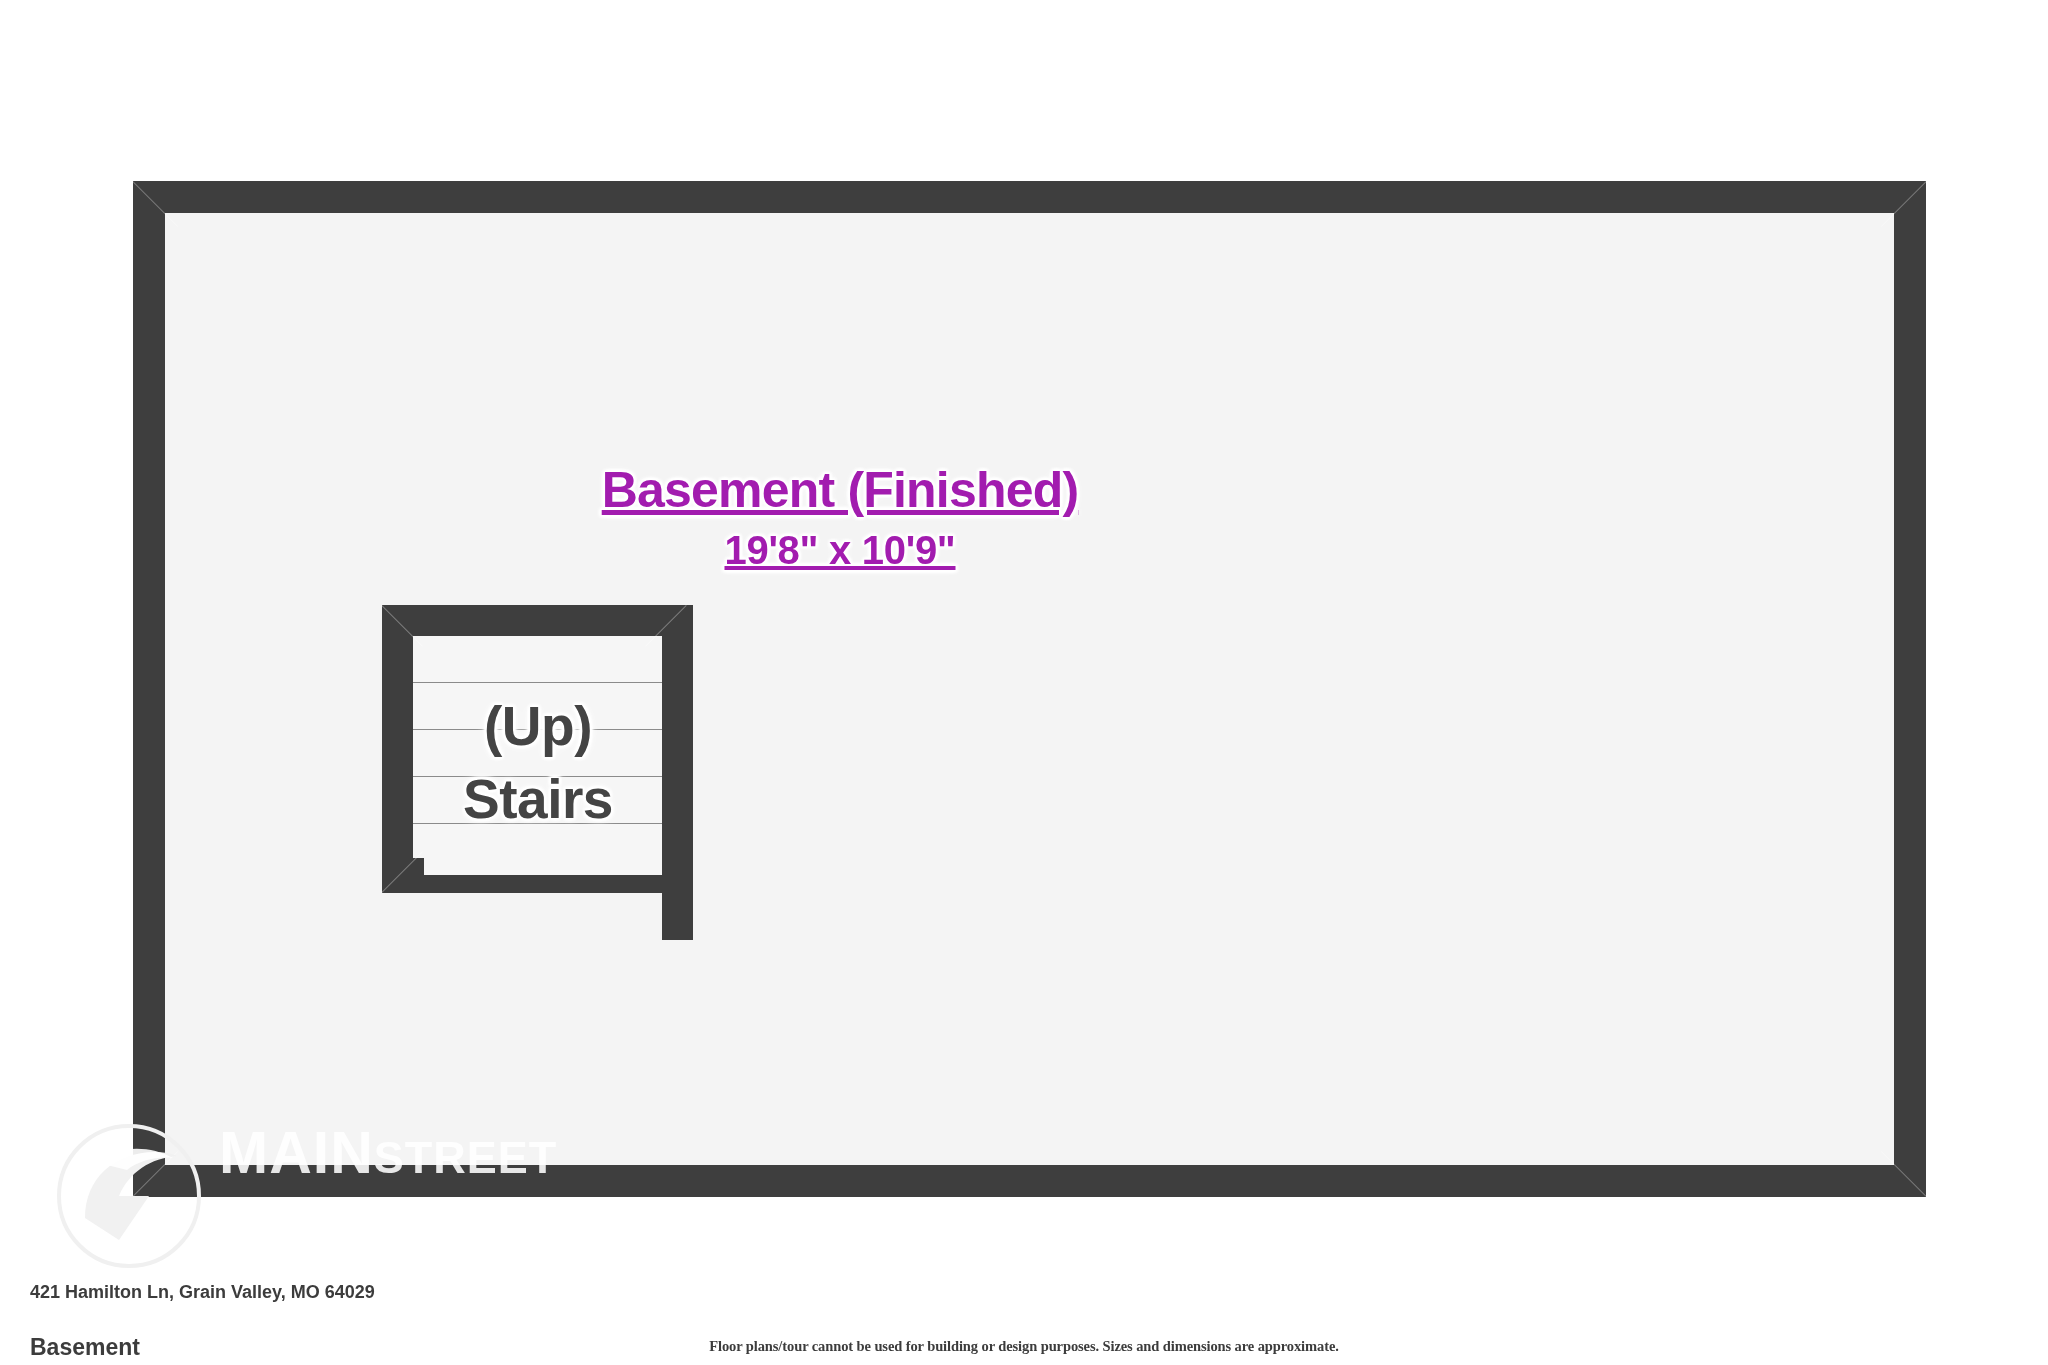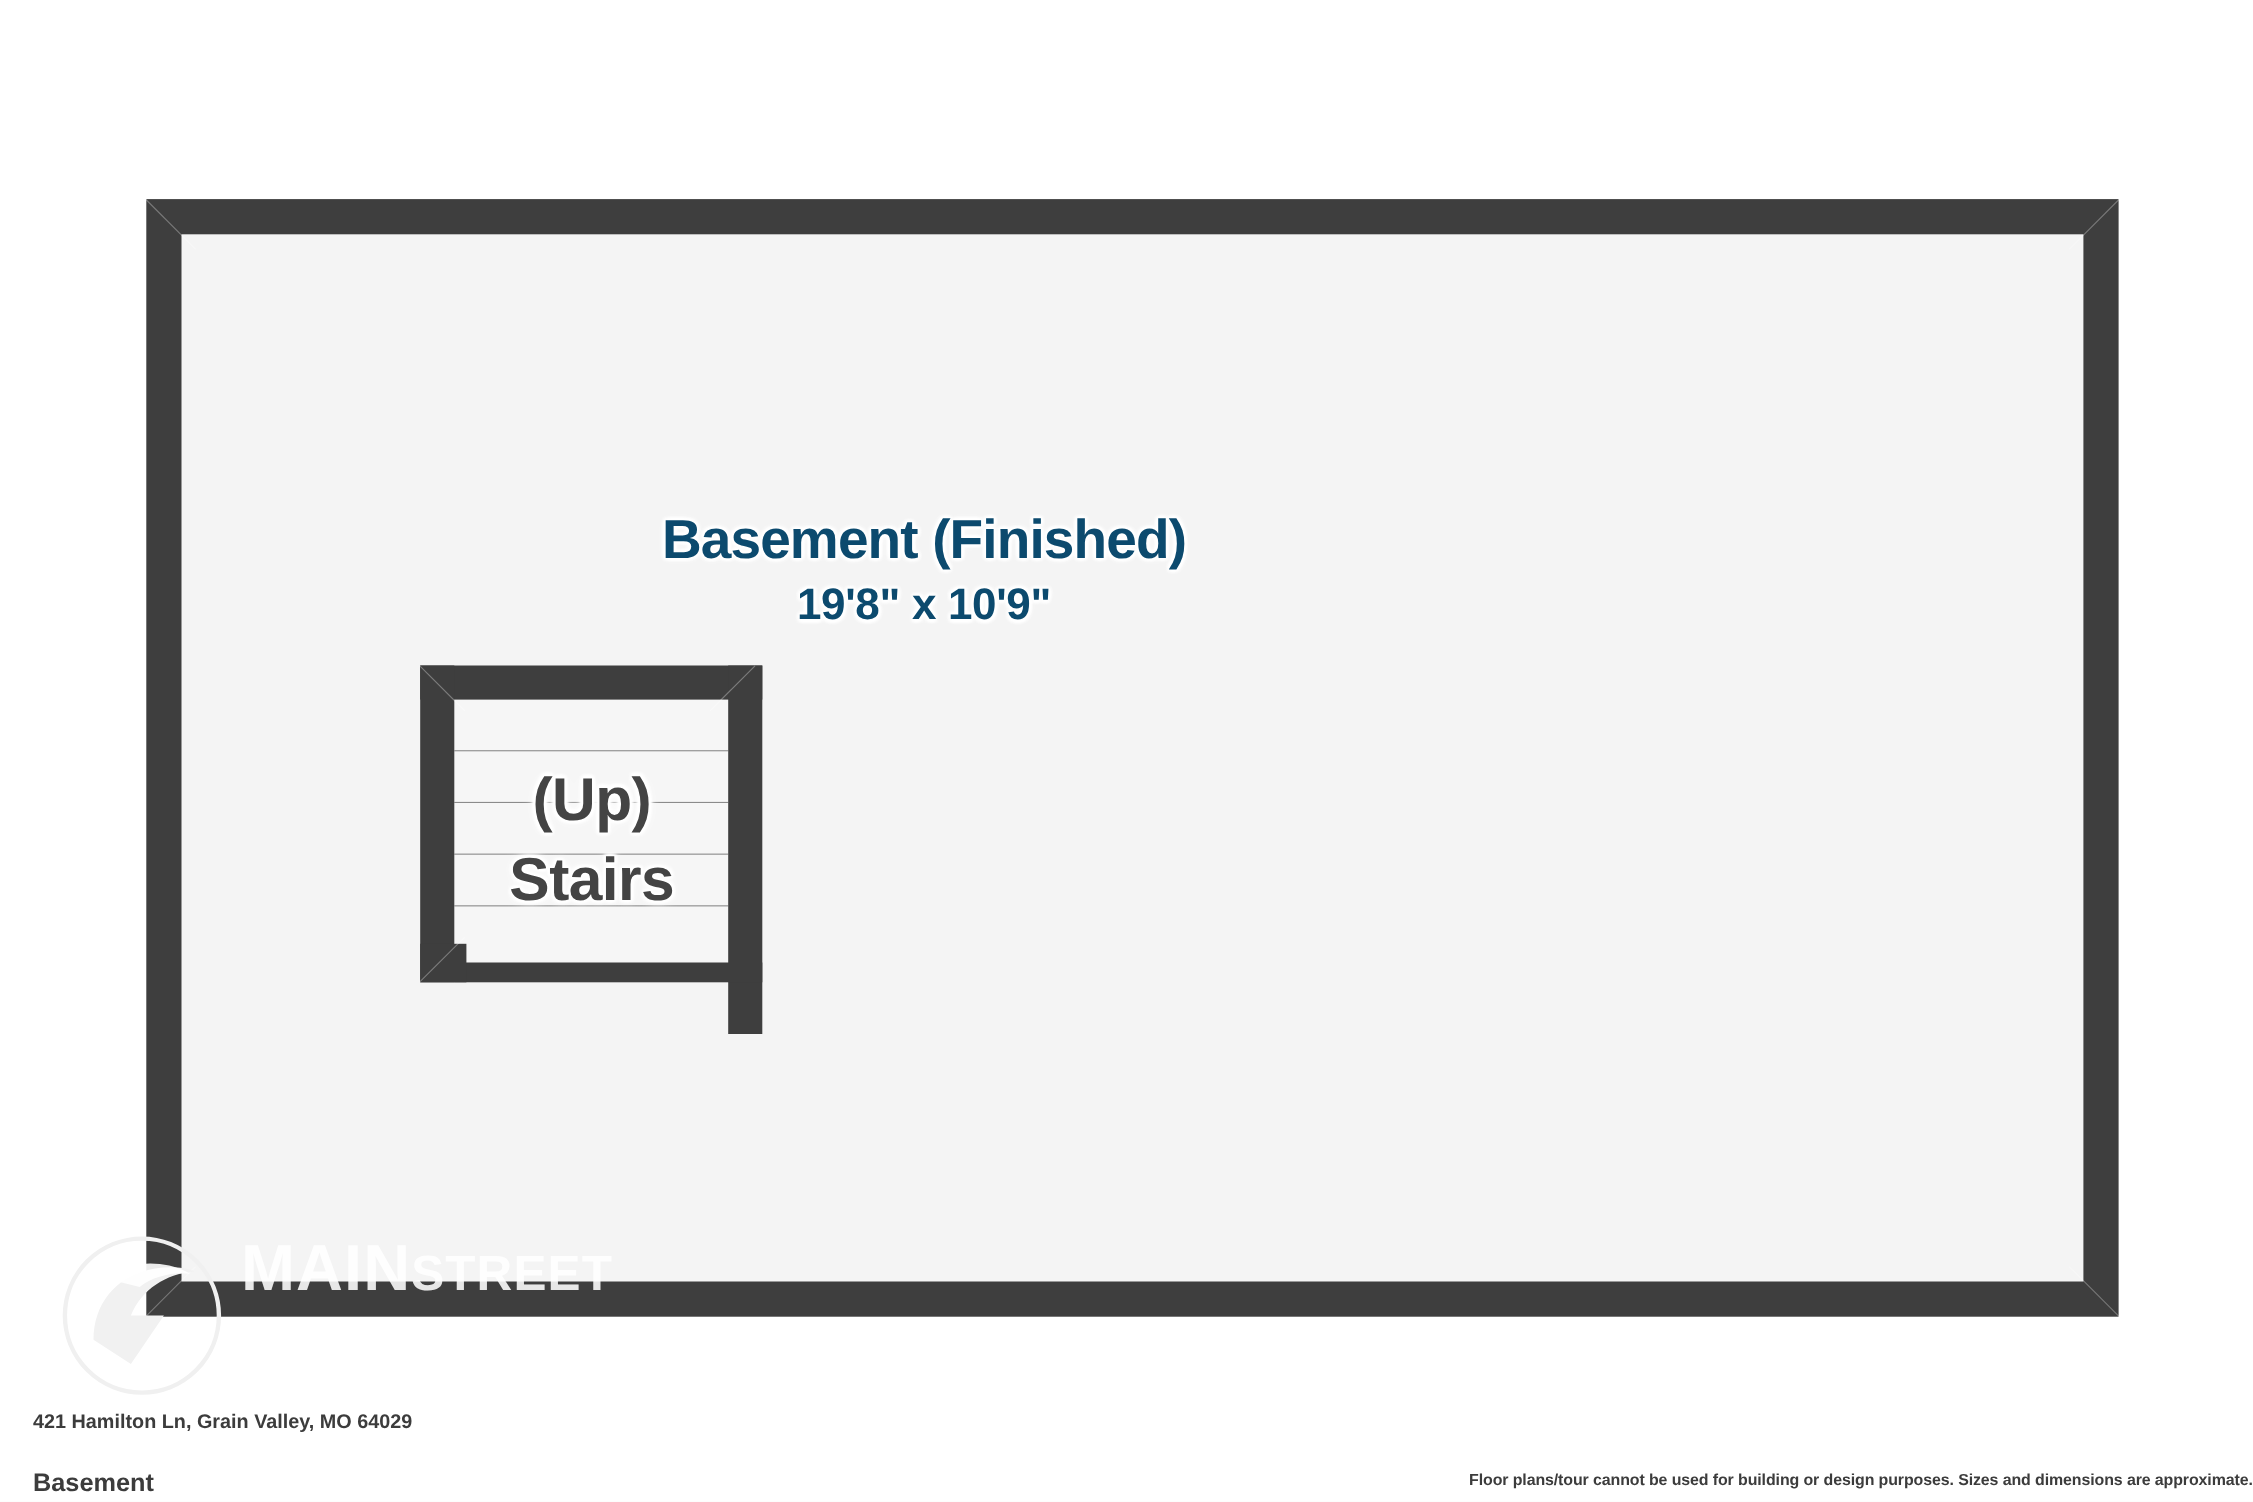--- a/index.html
+++ b/index.html
@@ -109,22 +109,23 @@
       0 0 8px #ffffff, 0 0 12px #ffffff;
     pointer-events:none;
   }
 
   
   .room-label {
     position:absolute;
     left:560px; top:462px;
     width:560px;
     text-align:center;
-    color:#0c4a6e;
-    pointer-events:none;
+    color:#a21caf;
+    pointer-events:none;
+    text-decoration:underline;
   }
   .room-name {
     font-size:50px;
     font-weight:bold;
     line-height:1.12;
     letter-spacing:-0.8px;
     text-shadow:
       2px 0 3px #ffffff, -2px 0 3px #ffffff,
       0 2px 3px #ffffff, 0 -2px 3px #ffffff,
       2px 2px 3px #ffffff, -2px -2px 3px #ffffff,
@@ -195,25 +196,26 @@
     left:30px; top:1334px;
     font-size:23px;
     font-weight:bold;
     color:#3c3c3c;
     white-space:nowrap;
   }
   .disclaimer {
     position:absolute;
     left:0; top:1338px;
     width:2048px;
-    text-align:right;
+    text-align:center;
     font-size:14.5px;
     font-weight:bold;
     color:#3c3c3c;
     letter-spacing:-0.1px;
+    font-family:Liberation Serif, serif;
   }
 </style>
 </head>
 <body>
 
 <div id="page">
 
   <div class="room-outer">
     <div class="room-inner"></div>
     <div class="miter tl">

